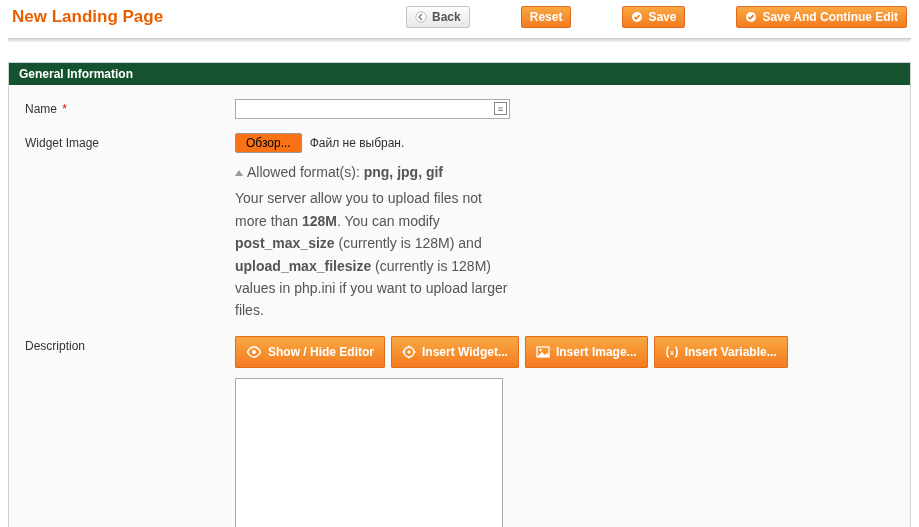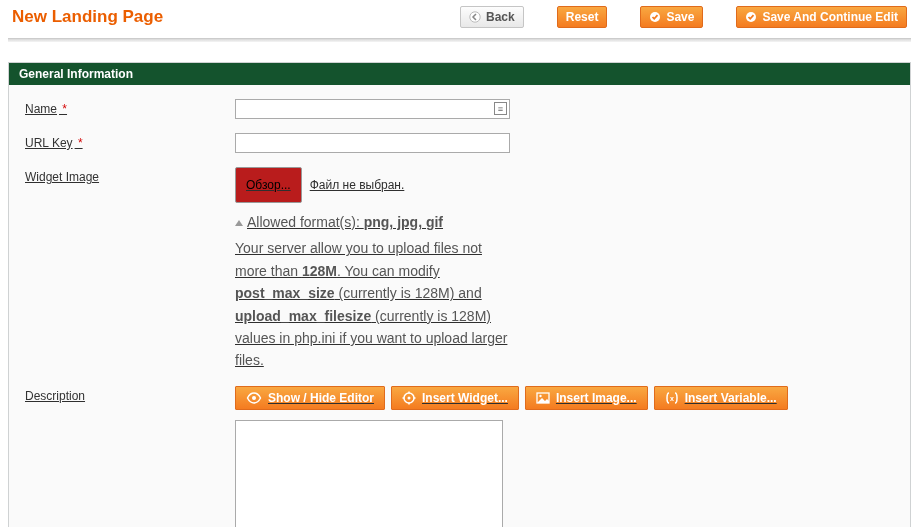--- a/index.html
+++ b/index.html
@@ -16,21 +16,21 @@
     display: flex;
     justify-content: space-between;
     align-items: center;
     padding: 6px 12px 10px 12px;
   }
   .page-title {
     color: #eb5e00;
     font-size: 17px;
     font-weight: bold;
   }
-  .toolbar { display: flex; gap: 5px; }
+  .toolbar { display: flex; gap: 23px; }
   .btn {
     display: inline-flex;
     align-items: center;
     gap: 5px;
     border: 1px solid;
     border-radius: 2px;
     font-size: 12px;
     font-weight: bold;
     padding: 2px 8px;
     height: 22px;
@@ -67,21 +67,20 @@
     padding: 4px 10px;
   }
   .panel-body {
     background: #fafafa;
     padding: 14px 16px 20px 16px;
   }
   .form-row {
     display: flex;
     align-items: flex-start;
     margin-bottom: 14px;
-    text-decoration: underline;
   }
   .label-col {
     width: 210px;
     color: #333;
     padding-top: 3px;
   }
   .req { color: #d40707; font-weight: normal; margin-left:2px;}
   .field-col { flex: 1; }
   .text-input {
     width: 275px;
@@ -94,24 +93,24 @@
   .text-input.with-icon { padding-right: 20px; position: relative; }
   .input-wrap { position: relative; display: inline-block; }
   .input-icon {
     position: absolute; right: 3px; top: 3px;
     width: 13px; height: 13px; border:1px solid #888;
     display:flex; align-items:center; justify-content:center;
     font-size:9px; color:#666;
   }
   .file-area { display:flex; align-items:center; gap:8px;}
   .file-btn {
-    background: #b91c1c;
+    background: #f97316;
     border: 1px solid #999;
     border-radius: 2px;
-    padding: 10px 10px;
+    padding: 2px 10px;
     font-size: 12px;
     cursor: pointer;
   }
   .hint-block {
     margin-top: 8px;
     color: #555;
     font-size: 14px;
     line-height: 1.6;
     max-width: 280px;
   }
@@ -123,21 +122,21 @@
     border-bottom:6px solid #999;
     margin-right:4px;
     vertical-align: middle;
   }
   .editor-toolbar { display:flex; gap:6px; margin-bottom:10px; }
   .ed-btn {
     display:inline-flex; align-items:center; gap:6px;
     background: linear-gradient(#f9a841, #f47b20);
     border:1px solid #e06b1c;
     color:#fff; font-weight:bold; font-size:12px;
-    padding: 3px 10px; height:24px;
+    padding: 3px 10px; height:32px;
     cursor:pointer;
     border-radius:1px;
   }
   .ed-btn .ic { display:inline-flex; align-items:center; }
   .desc-area {
     width: 268px;
     height: 182px;
     border: 1px solid #aaa;
     background: #fff;
     resize: both;
@@ -196,28 +195,20 @@
         <span>Name</span><span class="req"> *</span>
       </div>
       <div class="field-col">
         <span class="input-wrap">
           <input type="text" class="text-input with-icon" value="" style="">
           <span class="input-icon">≡</span>
         </span>
       </div>
     </div>
 
-    <div class="form-row">
-      <div class="label-col">
-        <span>URL Key</span><span class="req"> *</span>
-      </div>
-      <div class="field-col">
-        <input type="text" class="text-input" value="" style="">
-      </div>
-    </div>
 
     <div class="form-row">
       <div class="label-col">Widget Image</div>
       <div class="field-col">
         <div class="file-area">
           <button class="file-btn">Обзор...</button>
           <span>Файл не выбран.</span>
         </div>
         <div class="hint-block">
           <span class="hint-tri"></span><span>Allowed format(s): </span><b>png, jpg, gif</b>

